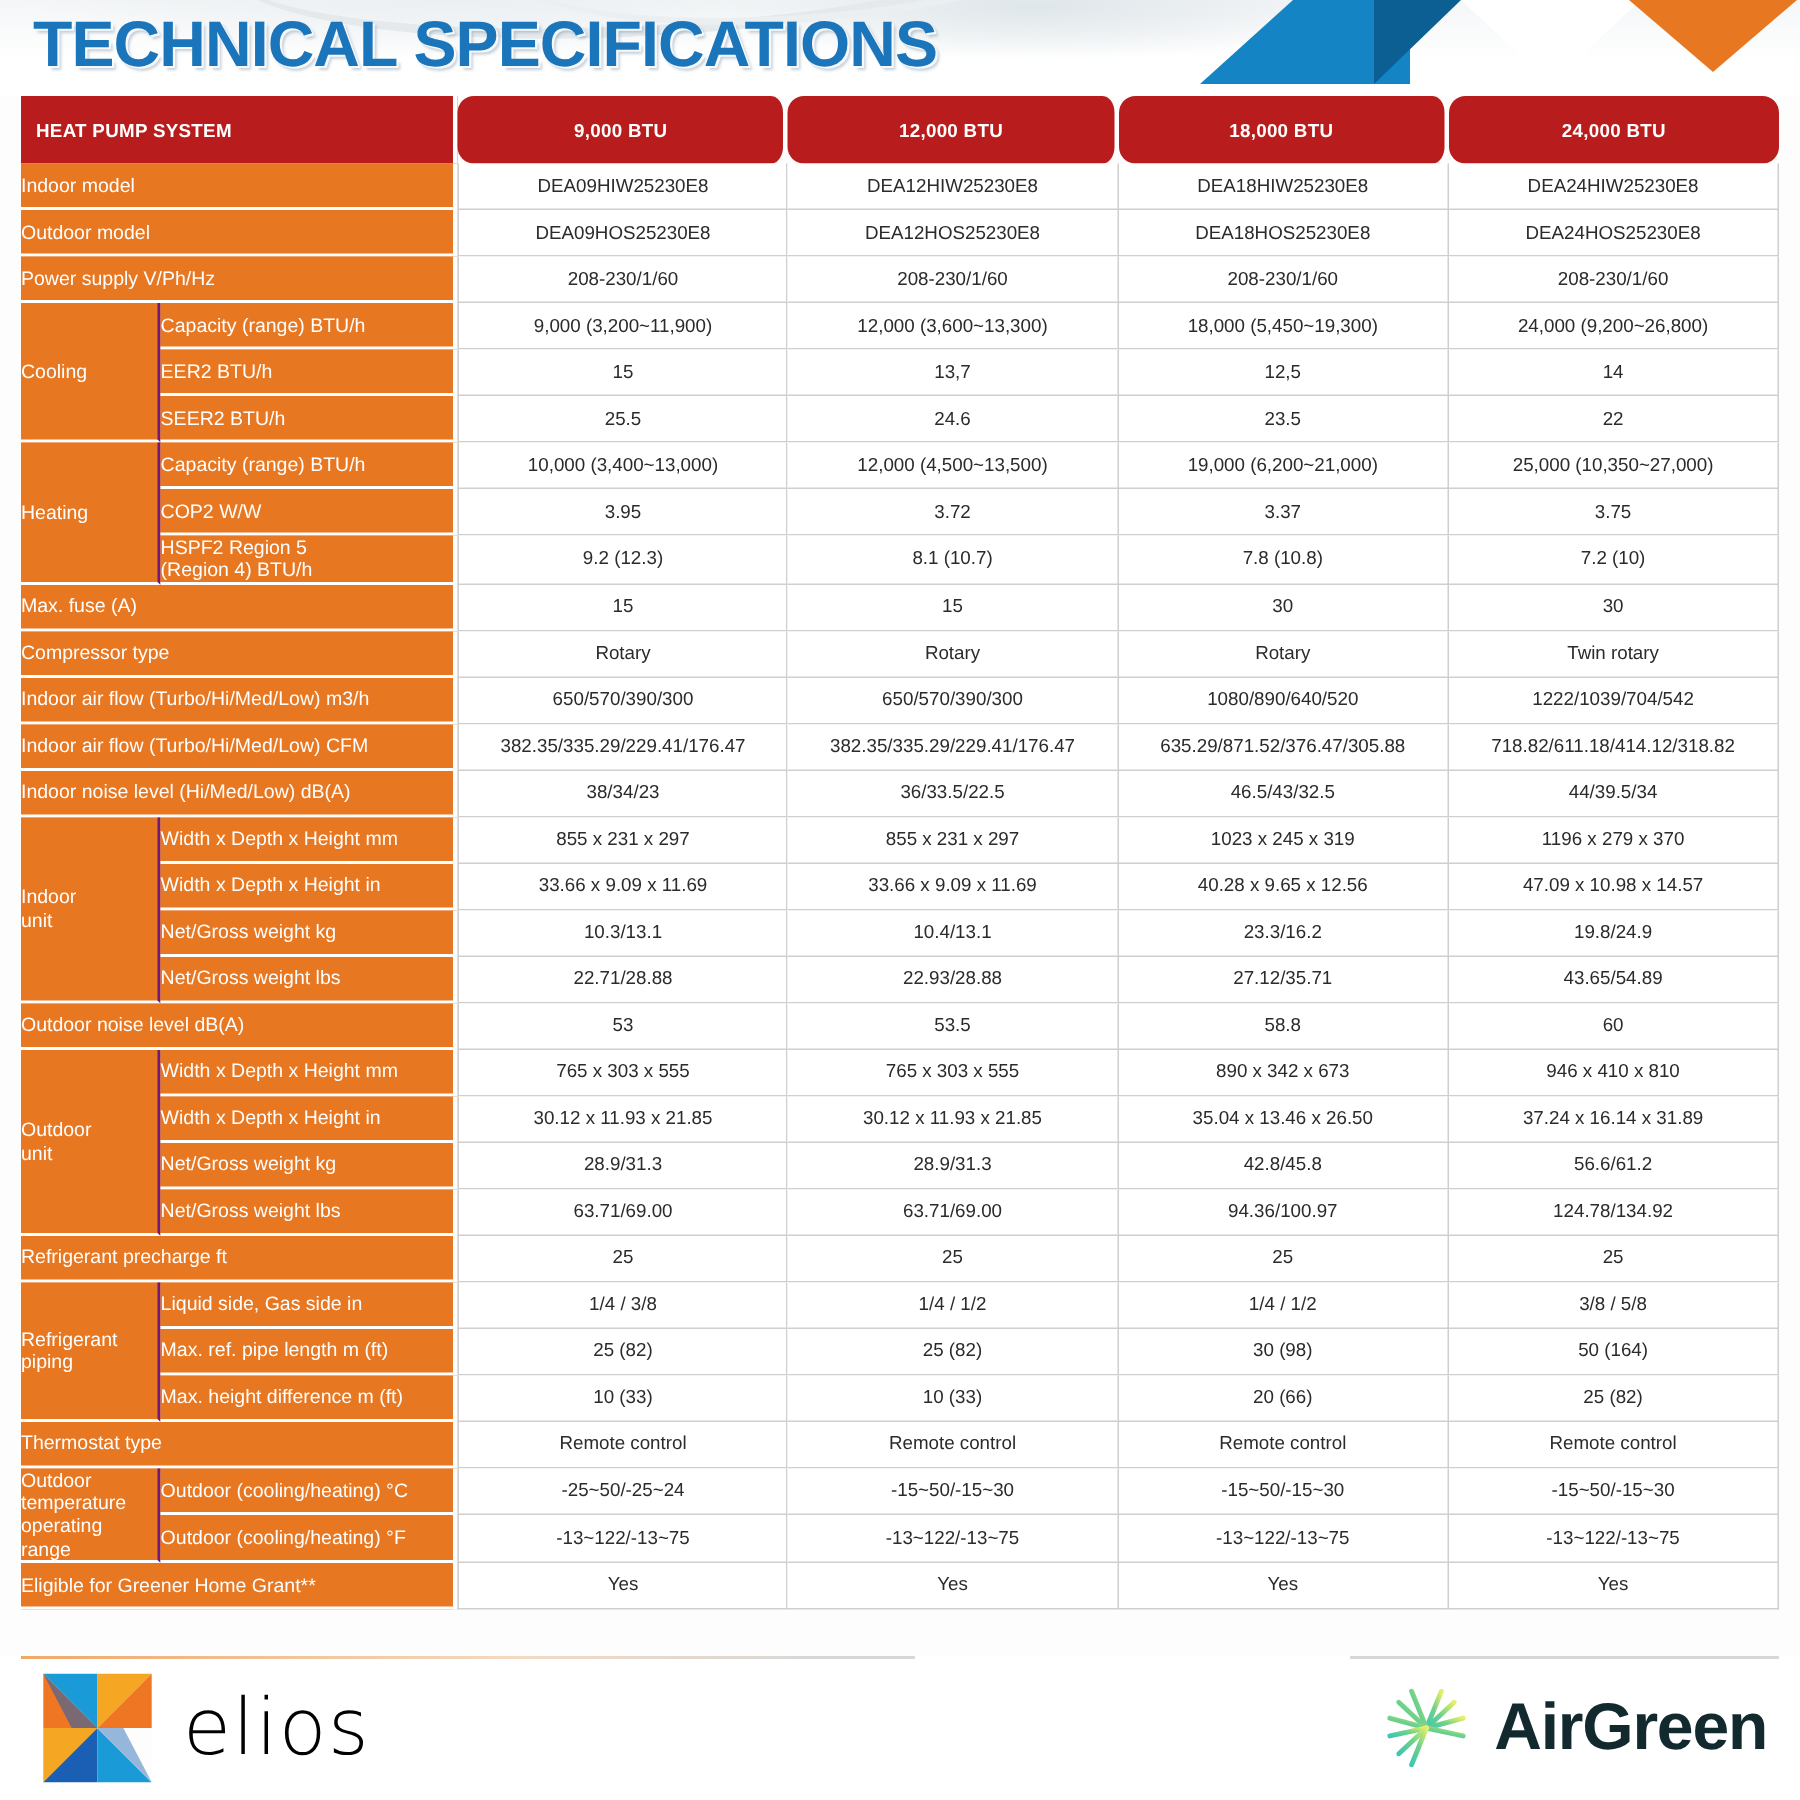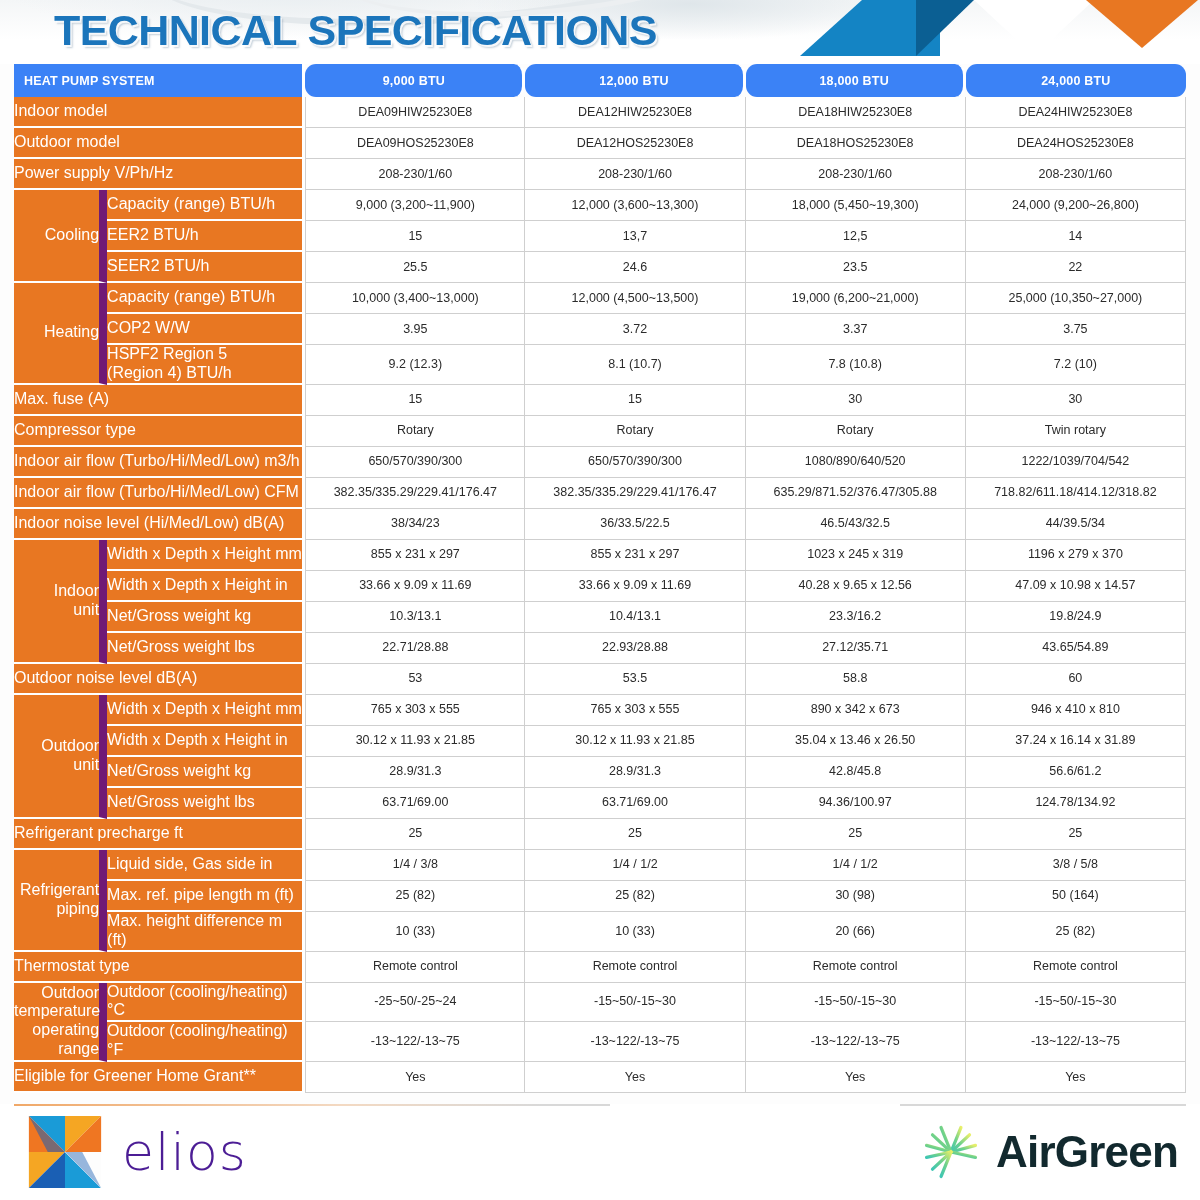--- a/index.html
+++ b/index.html
@@ -47,21 +47,20 @@
   }
   .title {
     position: absolute;
     left: 22px; top: 6px;
     font-size: 43px;
     font-weight: bold;
     letter-spacing: -0.6px;
     color: #1b75bb;
     text-shadow: 1.5px 1.5px 0 rgba(255,255,255,.85), 2.5px 2.5px 2px rgba(90,120,150,.35);
     white-space: nowrap;
-    margin-left: 32px;
   }
   
   .tri { position: absolute; width: 0; height: 0; }
   .tri-a { 
     left: 800px; top: 0px;
     border-left: 62px solid transparent;
     border-right: 62px solid transparent;
     border-bottom: 56px solid #1484c4;
   }
   .tri-a2 {
@@ -99,48 +98,47 @@
   table.spec td, table.spec th {
     padding: 0;
     vertical-align: middle;
   }
   col.c-grp { width: 93px; }
   col.c-sub { width: 198px; }
   col.c-dat { width: 220px; }
 
   
   .hrow th {
-    background: #3b82f6;
+    background: #b91c1c;
     color: #ffffff;
     font-size: 12.5px;
     font-weight: bold;
     letter-spacing: 0.2px;
-    height: 33px;
+    height: 45px;
     border-right: 3px solid #ffffff;
   }
   .hrow th.lbl { text-align: left; padding-left: 10px; }
   .hrow th.val { text-align: center; border-radius: 11px; }
   .hrow th:last-child { border-right: none; }
 
   
   td.lbl, td.grp, td.sub {
     background: #e87722;
     color: #ffffff;
-    font-size: 16px;
+    font-size: 13px;
     font-weight: 500;
     padding: 5px 8px 5px 10px;
     border-bottom: 2px solid #ffffff;
     border-right: 3px solid #ffffff;
     line-height: 1.18;
   }
   td.grp {
     border-bottom: 2px solid #ffffff;
-    border-right: 8px solid #701a75;
+    border-right: 2px solid #701a75;
     vertical-align: middle;
-    text-align: right;
   }
   td.sub { border-right: 3px solid #ffffff; }
 
   
   td.val {
     background: #ffffff;
     color: #2b2b2b;
     font-size: 12.5px;
     text-align: center;
     height: 31px;
@@ -166,21 +164,21 @@
   .footer-sep {
     position: absolute;
     left: 14px; right: 14px; top: 0;
     height: 2px;
     background: linear-gradient(90deg,#f0a868 0%, #f3d9c2 28%, #d8d8d8 45%, #d8d8d8 100%);
   }
   .logo-elios { display: flex; align-items: center; gap: 14px; }
   .pinwheel { width: 86px; height: 86px; }
   .elios-word {
     font-size: 52px;
-    color: #4c1d95;
+    color: #000000;
     letter-spacing: 1px;
     font-family: "DejaVu Sans", sans-serif;
     font-weight: 300;
   }
   .logo-airgreen { display: flex; align-items: center; gap: 12px; justify-content: flex-end; }
   .burst { width: 66px; height: 66px; }
   .airgreen-word {
     font-size: 44px;
     font-weight: bold;
     color: #12292e;

